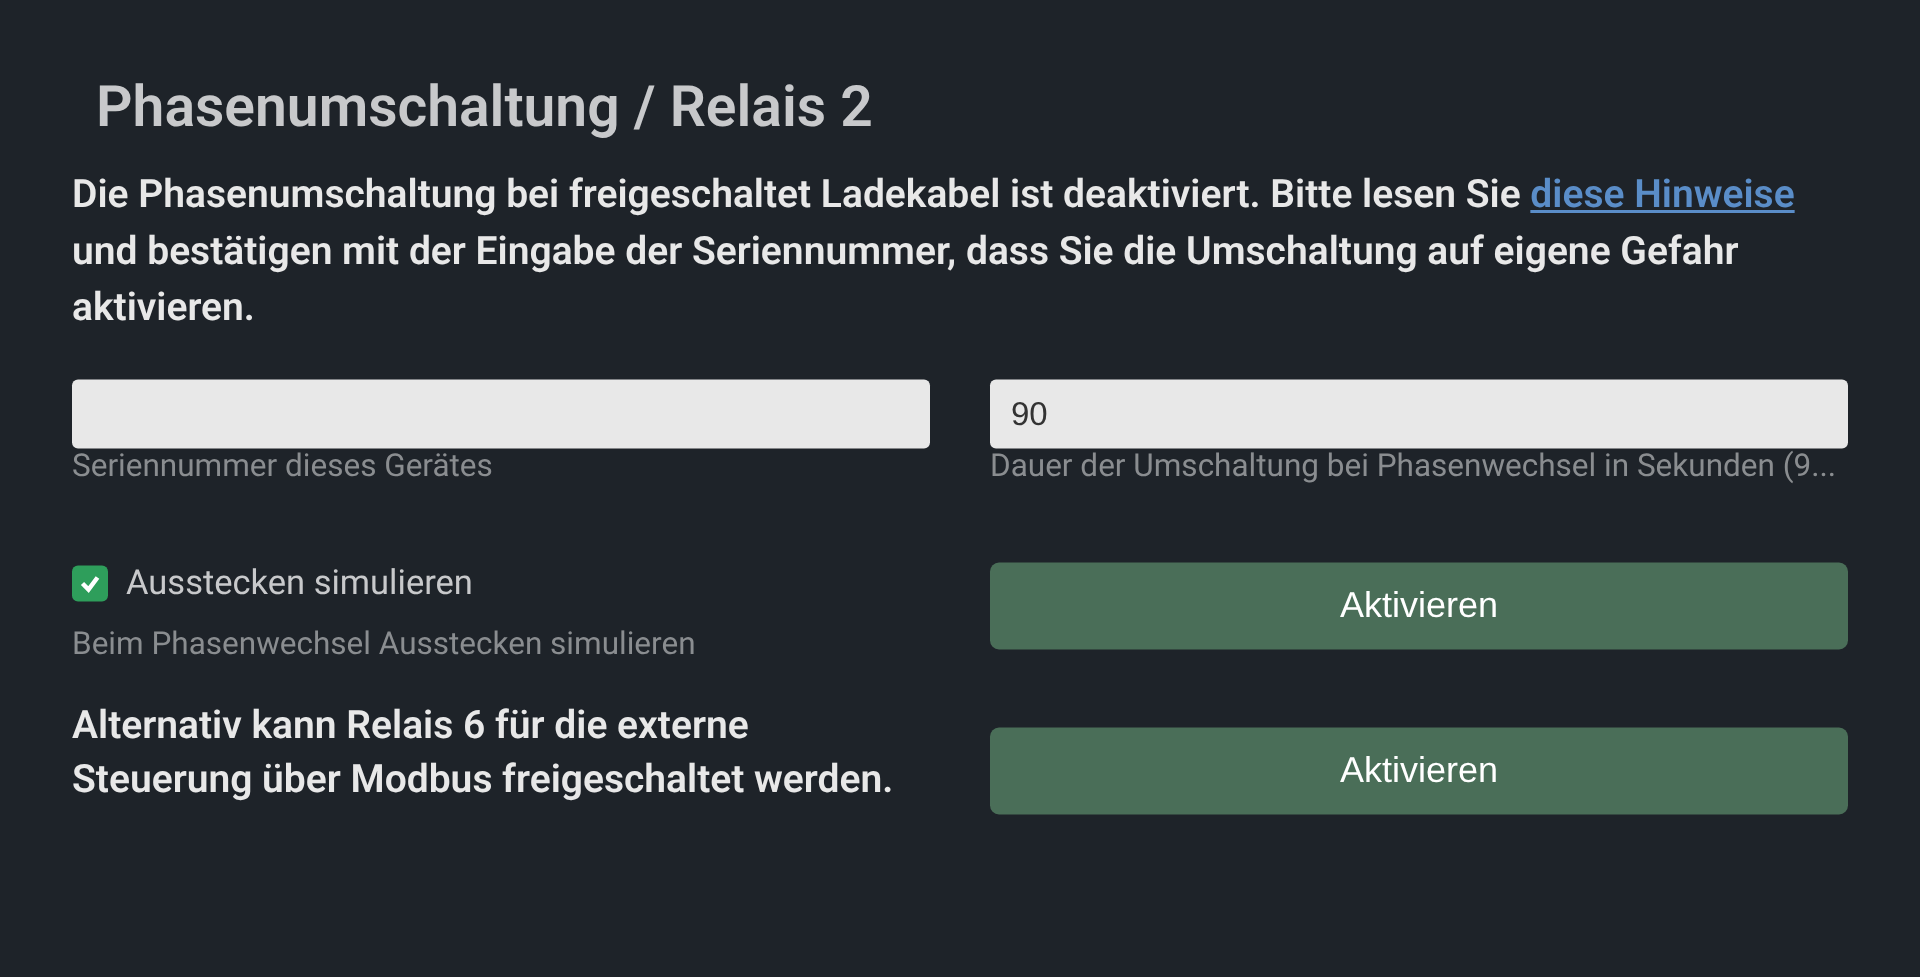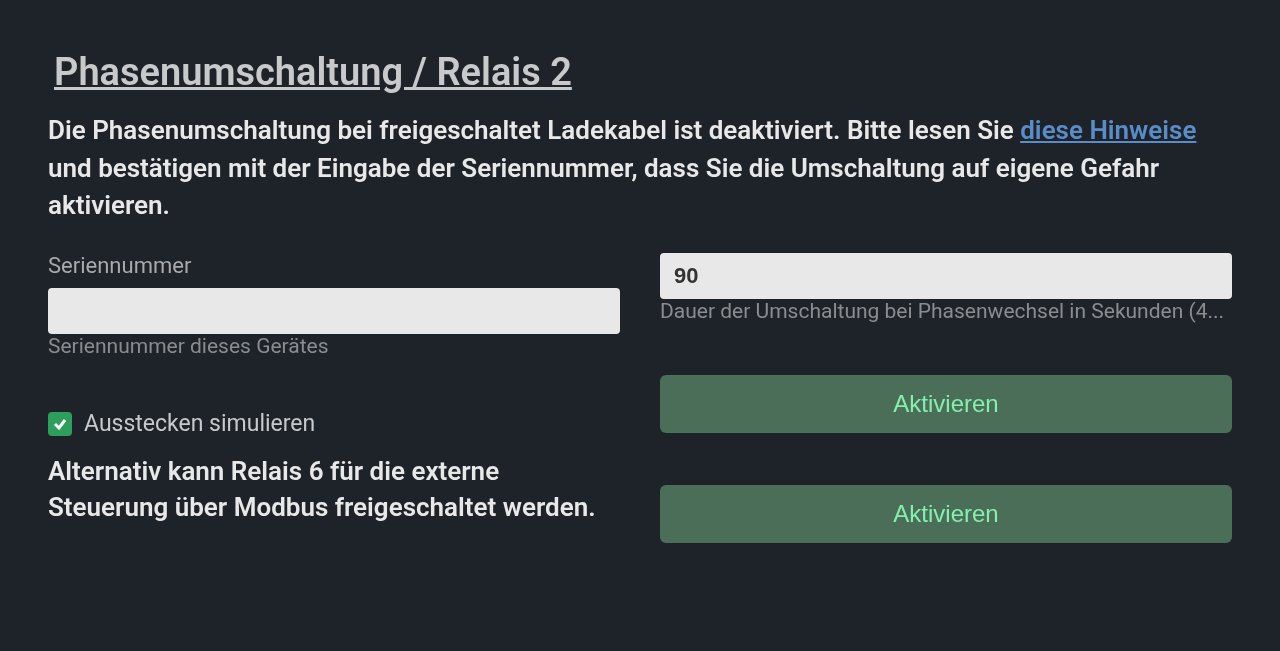--- a/index.html
+++ b/index.html
@@ -13,22 +13,21 @@
       font-family: -apple-system, BlinkMacSystemFont, "Segoe UI", Roboto, Helvetica, Arial, sans-serif;
       padding: 50px 48px;
       width: 1280px;
       height: 651px;
     }
     .page-title {
       font-size: 38px;
       font-weight: 600;
       color: #c8c9cb;
       margin-bottom: 18px;
-      margin-left: 6px;
-      text-decoration: underline;
+      margin-left: 16px;
     }
     .intro-text {
       font-size: 26px;
       font-weight: 600;
       color: #e8e8e8;
       line-height: 1.45;
       margin-bottom: 28px;
     }
     .intro-text a {
       color: #5a8dc8;
@@ -50,21 +49,20 @@
     }
     .text-input {
       width: 100%;
       height: 46px;
       background-color: #e8e8e8;
       border: none;
       border-radius: 4px;
       padding: 0 14px;
       font-size: 22px;
       color: #333;
-      font-weight: bold;
     }
     .help-text {
       font-size: 21px;
       color: #8a8d90;
       white-space: nowrap;
       overflow: hidden;
       text-overflow: ellipsis;
     }
     .checkbox-row {
       display: flex;
@@ -104,21 +102,21 @@
       font-weight: 600;
       color: #e8e8e8;
       line-height: 1.4;
     }
     .btn {
       width: 100%;
       height: 58px;
       background-color: #4a6e58;
       border: none;
       border-radius: 6px;
-      color: #86efac;
+      color: #ffffff;
       font-size: 24px;
       cursor: pointer;
       display: flex;
       align-items: center;
       justify-content: center;
     }
     .btn-first {
       margin-top: 52px;
     }
     .btn-second {
@@ -129,36 +127,36 @@
 <body>
 
 <h1 class="page-title">Phasenumschaltung / Relais 2</h1>
 
 <p class="intro-text">
   <span>Die Phasenumschaltung bei freigeschaltet Ladekabel ist deaktiviert. Bitte lesen Sie </span><a href="#">diese Hinweise</a><span> und bestätigen mit der Eingabe der Seriennummer, dass Sie die Umschaltung auf eigene Gefahr aktivieren.</span>
 </p>
 
 <div class="form-row">
   <div class="form-col">
-    <label class="field-label">Seriennummer</label>
     <input type="text" class="text-input" value="" style="">
     <div class="help-text">Seriennummer dieses Gerätes</div>
 
     <div class="checkbox-row">
       <div class="checkbox">
         <svg viewBox="0 0 16 16">
             <polyline points="3,8 7,12 13,4"></polyline>
           </svg>
       </div>
       <span class="checkbox-label">Ausstecken simulieren</span>
     </div>
+    <div class="checkbox-help">Beim Phasenwechsel Ausstecken simulieren</div>
 
     <p class="alt-text">Alternativ kann Relais 6 für die externe Steuerung über Modbus freigeschaltet werden.</p>
   </div>
 
   <div class="form-col">
     <input type="text" class="text-input" value="90" style="">
-    <div class="help-text">Dauer der Umschaltung bei Phasenwechsel in Sekunden (4...</div>
+    <div class="help-text">Dauer der Umschaltung bei Phasenwechsel in Sekunden (9...</div>
 
     <button class="btn btn-first">Aktivieren</button>
     <button class="btn btn-second">Aktivieren</button>
   </div>
 </div>
 
 </body></html>

